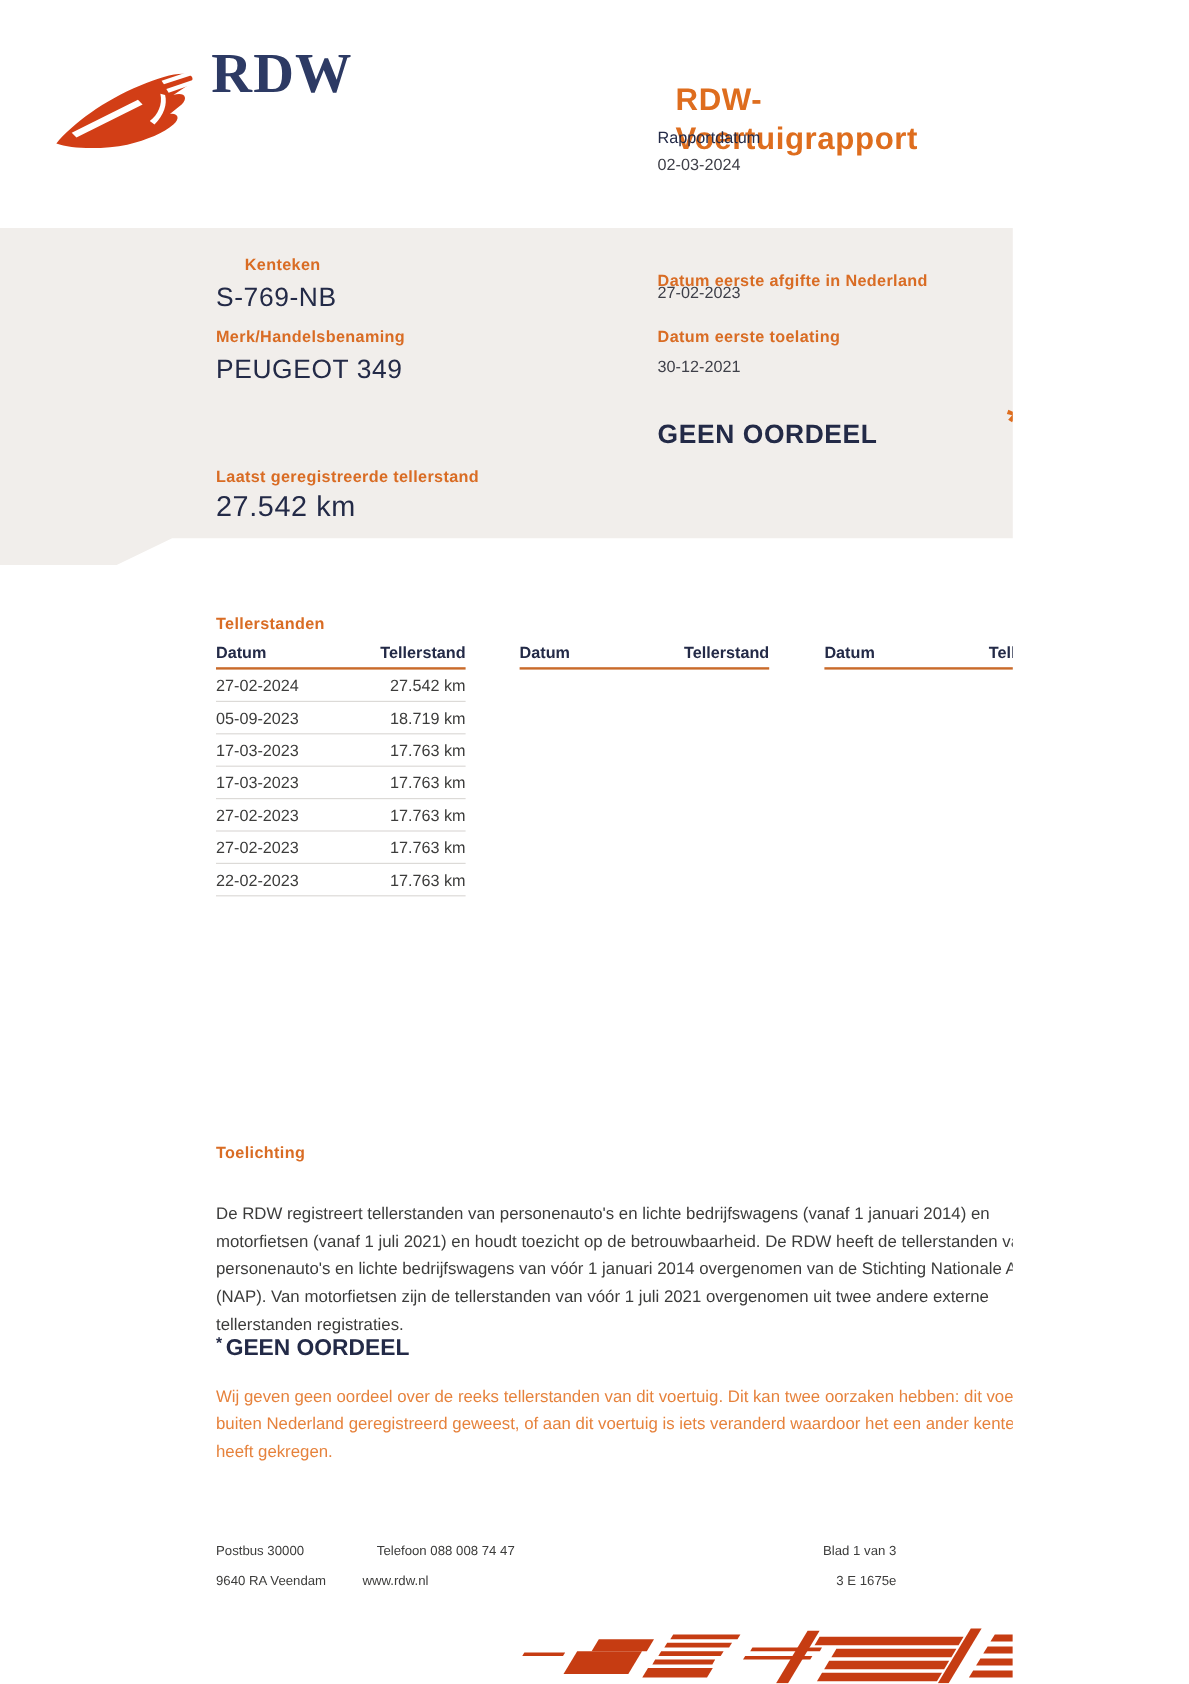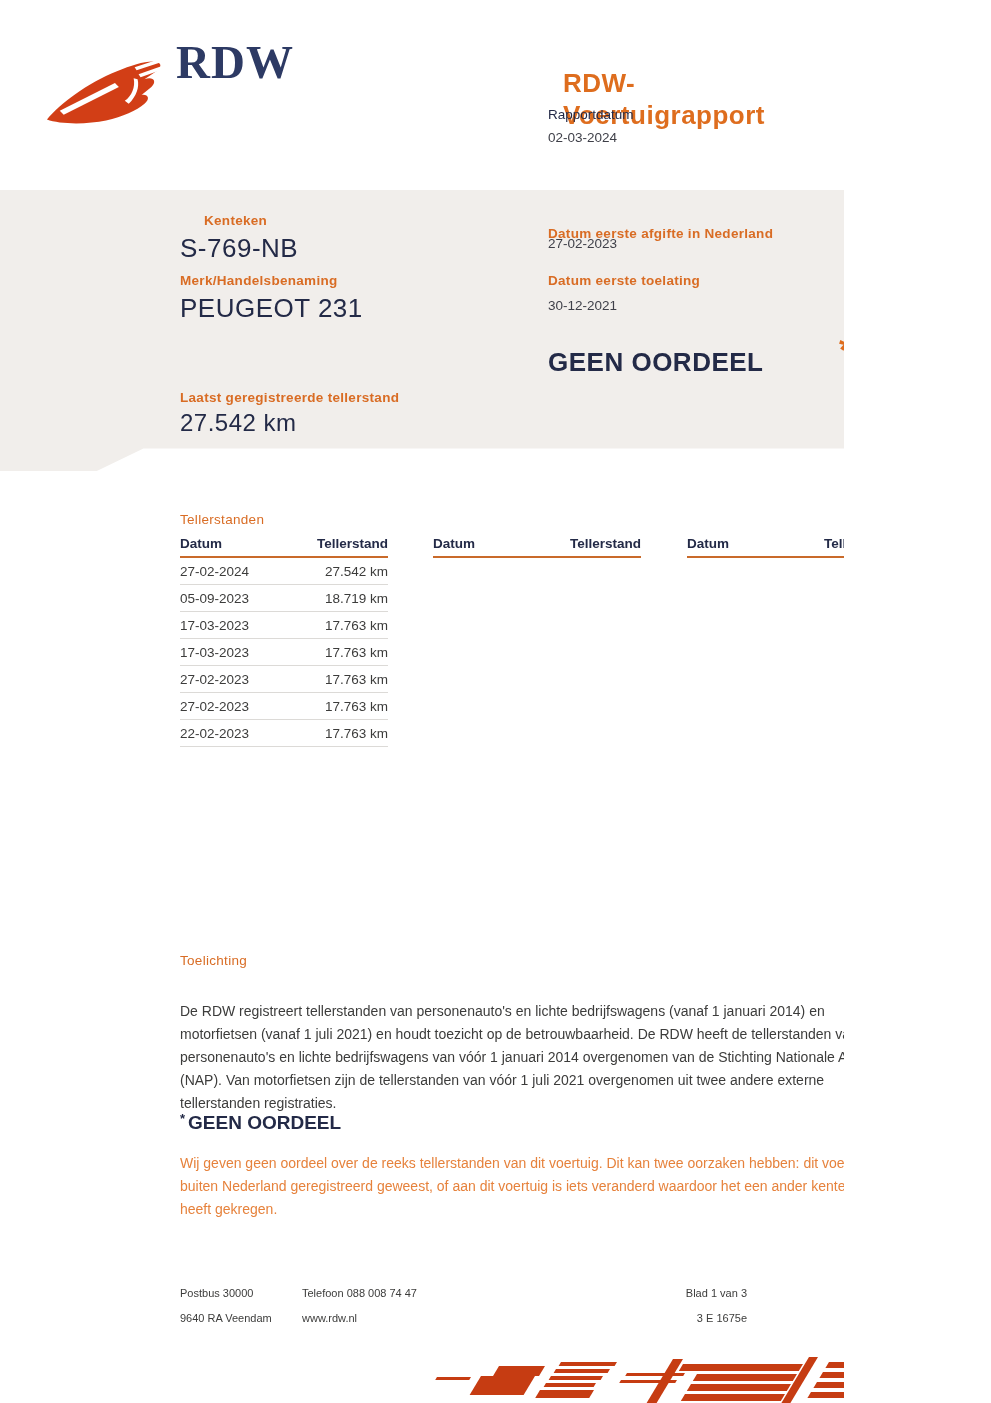--- a/index.html
+++ b/index.html
@@ -27,37 +27,37 @@
   .report-date-value { position: absolute; left: 548px; top: 130px; font-size: 13.5px; color: #3e3f48; }
 
   
   .banner {
     position: absolute; left: 0; top: 190px; width: 880px; height: 281px;
     background: #f1eeeb;
     clip-path: polygon(0 0, 100% 0, 100% 92%, 16.3% 92%, 11% 100%, 0 100%);
   }
   .lbl { position: absolute; font-size: 13.5px; font-weight: bold; letter-spacing: 0.3px; color: #d96c24; }
   .val-sm { position: absolute; font-size: 13.5px; color: #3e3f48; }
-  .val-lg { position: absolute; font-size: 26px; line-height: 28px; color: #232a47; letter-spacing: 0.5px; }
+  .val-lg { position: absolute; font-size: 22px; line-height: 28px; color: #232a47; letter-spacing: 0.5px; }
 
   .kenteken-label    { left: 180px; top: 23px; padding-left: 24px; }
   .kenteken-value    { left: 180px; top: 44px; }
   .merk-label        { left: 180px; top: 83px; }
   .merk-value        { left: 180px; top: 104px; }
   .afgifte-label     { left: 548px; top: 12px; margin-top: 24px; }
   .afgifte-value     { left: 548px; top: 46px; }
   .toelating-label   { left: 548px; top: 83px; }
   .toelating-value   { left: 548px; top: 108px; }
   .verdict-value     { left: 548px; top: 158px; font-weight: bold; }
   .verdict-asterisk  { position: absolute; left: 839px; top: 140px; font-size: 36px; font-weight: bold; color: #de6d1e; }
   .meter-label       { left: 180px; top: 200px; }
   .meter-value       { left: 180px; top: 219px; font-size: 24px; }
 
   
-  .section-heading { position: absolute; font-size: 13.5px; font-weight: normal; letter-spacing: 0.3px; color: #d96c24; }
+  .section-heading { position: absolute; font-size: 13.5px; font-weight: bold; letter-spacing: 0.3px; color: #d96c24; }
   .tellerstanden-heading { left: 180px; top: 512px; }
   .meter-table { position: absolute; top: 536px; width: 208px; }
   .meter-table.t1 { left: 180px; }
   .meter-table.t2 { left: 433px; }
   .meter-table.t3 { left: 687px; }
   .mt-head {
     display: flex; justify-content: space-between;
     font-size: 13.5px; font-weight: bold; color: #232a47;
     padding-bottom: 5px; border-bottom: 2px solid #c96a2a;
   }
@@ -80,21 +80,21 @@
     position: absolute; left: 180px; top: 1108px;
     font-size: 19px; line-height: 22px; font-weight: bold; color: #232a47;
   }
   .go-heading .go-marker { font-size: 13px; vertical-align: 6px; margin-right: 3px; }
   .go-body { top: 1138px; color: #e6823c; }
 
   
   .foot { position: absolute; font-size: 11px; color: #3c3c3b; }
   .foot-address1 { left: 180px; top: 1287px; }
   .foot-address2 { left: 180px; top: 1312px; }
-  .foot-phone    { left: 302px; top: 1287px; }
+  .foot-phone    { left: 314px; top: 1287px; }
   .foot-website  { left: 302px; top: 1312px; }
   .foot-page     { right: 97px; top: 1287px; text-align: center; }
   .foot-code     { right: 97px; top: 1312px; text-align: right; }
 
   
   .speed-graphic { position: absolute; right: 0; bottom: 0; width: 421px; height: 60px; }
 </style>
 </head>
 <body>
 
@@ -111,21 +111,21 @@
 
   <h1 class="doc-title">RDW-Voertuigrapport</h1>
   <div class="report-date-label">Rapportdatum</div>
   <div class="report-date-value">02-03-2024</div>
 
   <div class="banner">
     <div class="lbl kenteken-label">Kenteken</div>
     <div class="val-lg kenteken-value">S-769-NB</div>
 
     <div class="lbl merk-label">Merk/Handelsbenaming</div>
-    <div class="val-lg merk-value">PEUGEOT 231</div>
+    <div class="val-lg merk-value">PEUGEOT 349</div>
 
     <div class="lbl afgifte-label">Datum eerste afgifte in Nederland</div>
     <div class="val-sm afgifte-value">27-02-2023</div>
 
     <div class="lbl toelating-label">Datum eerste toelating</div>
     <div class="val-sm toelating-value">30-12-2021</div>
 
     <div class="val-lg verdict-value">GEEN OORDEEL</div>
     <div class="verdict-asterisk">*</div>
 

